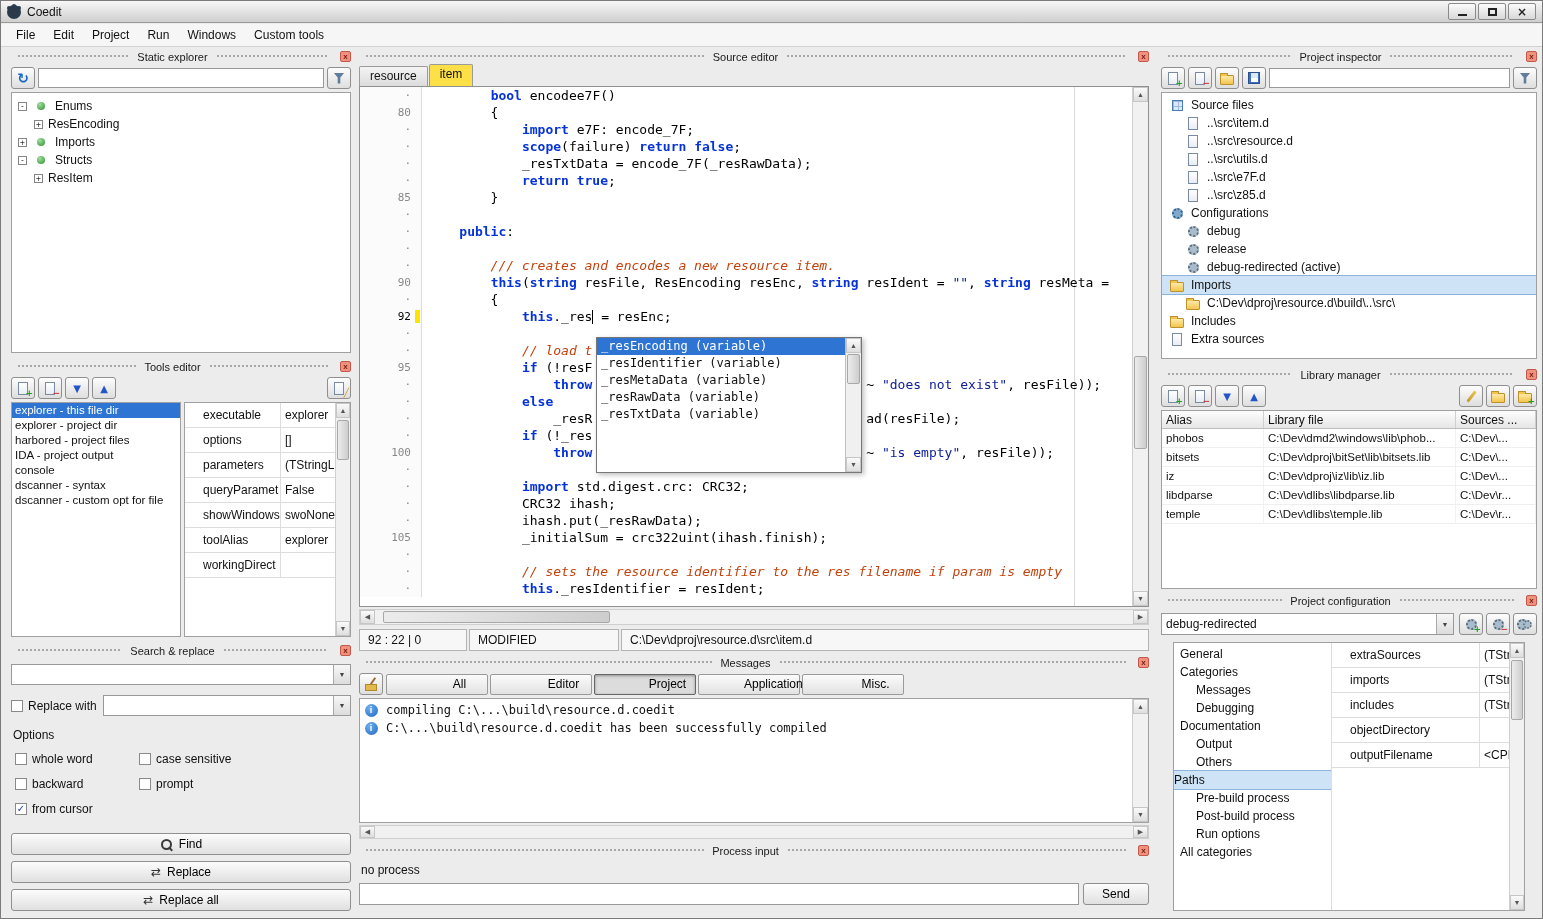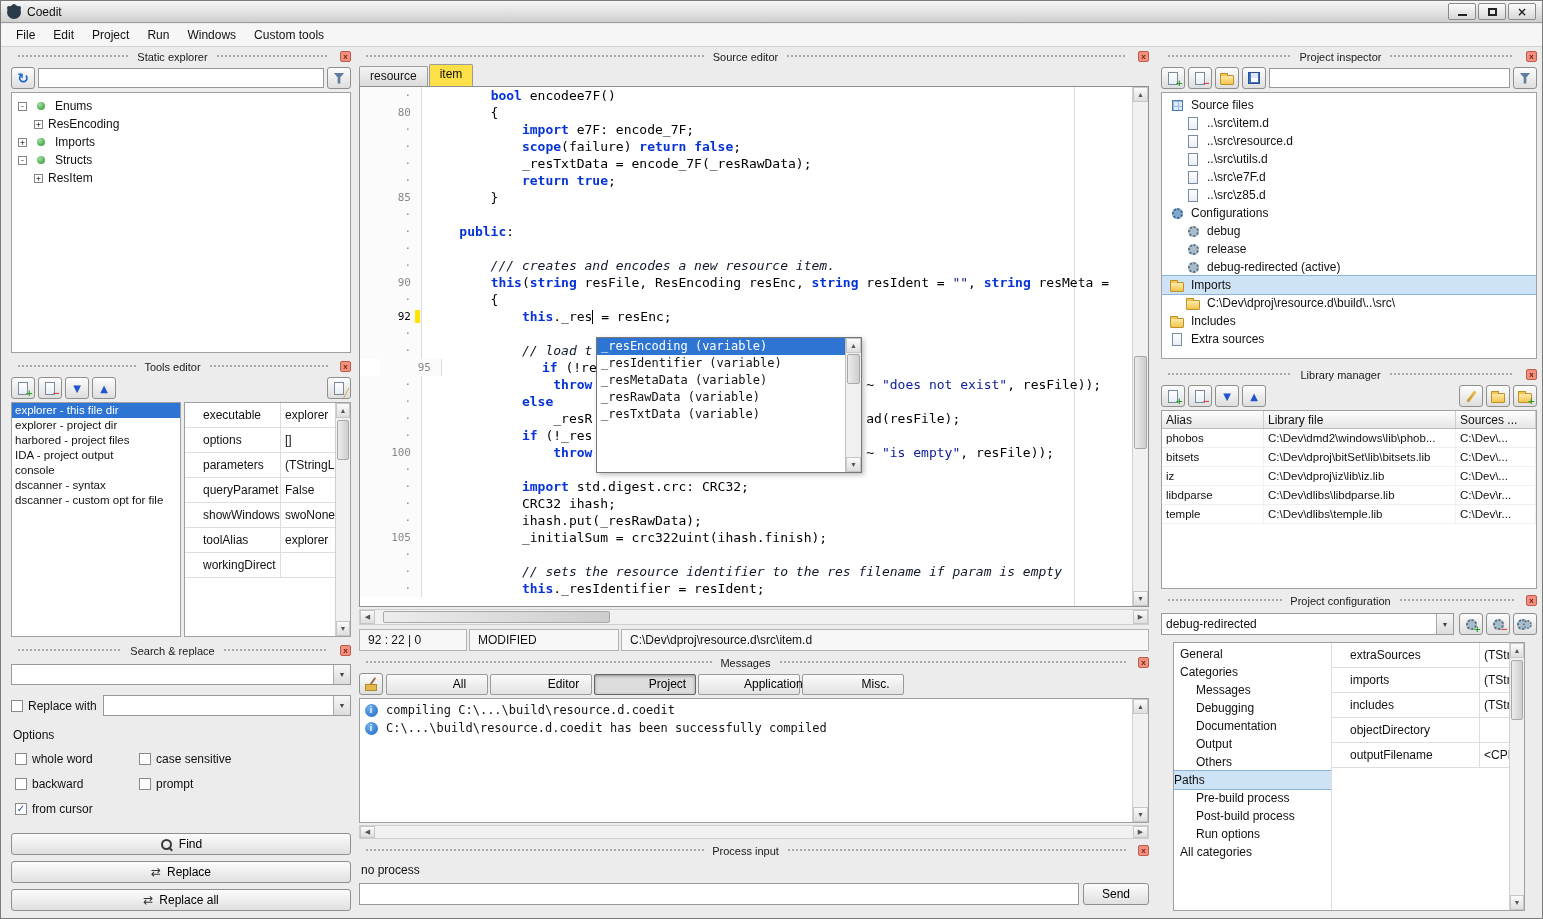--- a/index.html
+++ b/index.html
@@ -112,21 +112,21 @@
 .editor-wrap{flex:1;border:1px solid #909090;background:#fff;display:flex;position:relative;overflow:hidden;margin:0 2px;}
 .code-area{flex:1;position:relative;overflow:hidden;}
 #code-lines{position:absolute;left:0;top:0;right:0;bottom:0;}
 .cl{position:absolute;left:0;right:0;height:17px;display:flex;}
 .gut{width:62px;flex:none;background:#fbfbfb;border-right:1px solid #dcdcdc;color:#888;font:11px/17px "DejaVu Sans Mono",monospace;text-align:right;padding-right:10px;position:relative;}
 .gut.cur{color:#000;}
 .gut.cur::after{content:"";position:absolute;right:1px;top:2px;bottom:2px;width:5px;background:#ffe400;}
 .ct{flex:1;font:13px/17px "DejaVu Sans Mono",monospace;white-space:pre;padding-left:6px;overflow:hidden;}
 .seg-p{color:#000;}
 .seg-k{color:#0633d8;font-weight:bold;}
-.seg-c{color:#0f172a;font-style:italic;}
+.seg-c{color:#c2410c;font-style:italic;}
 .seg-s{color:#10209a;}
 .caret{display:inline-block;width:1px;height:14px;background:#000;vertical-align:middle;margin-bottom:2px;}
 .margin-line{position:absolute;left:714px;top:0;bottom:0;width:1px;background:#dadada;}
 .completion{position:absolute;left:236px;top:250px;width:266px;height:136px;background:#fff;border:1px solid #777;z-index:5;display:flex;box-shadow:2px 2px 5px rgba(0,0,0,.25);}
 .citems{flex:1;overflow:hidden;font:12px "DejaVu Sans Mono",monospace;}
 .citem{height:17px;line-height:17px;padding-left:4px;white-space:nowrap;overflow:hidden;}
 .citem.sel{background:#2e75d3;color:#fff;}
 .csb{width:16px;flex:none;border-left:1px solid #c0c0c0;background:#f0f0f0;display:flex;flex-direction:column;}
 .statusbar{height:22px;margin:4px 2px 0;display:flex;gap:2px;}
 .scell{border:1px solid #b3b3b3;background:#f7f7f7;display:flex;align-items:center;padding:0 8px;font-size:12px;white-space:nowrap;overflow:hidden;}
@@ -473,21 +473,21 @@
               <span class="ct"><span class="seg-p">            </span><span class="seg-k">this</span><span class="seg-p">._res</span><span class="caret"></span><span class="seg-p"> = resEnc;</span></span>
             </div>
             <div class="cl" style="top: 238px;">
               <span class="gut">·</span>
               <span class="ct"></span>
             </div>
             <div class="cl" style="top: 255px;">
               <span class="gut">·</span>
               <span class="ct"><span class="seg-p">            </span><span class="seg-c">// load t</span></span>
             </div>
-            <div class="cl" style="top: 272px; margin-left: 20px;">
+            <div class="cl" style="top: 272px;">
               <span class="gut">95</span>
               <span class="ct"><span class="seg-p">            </span><span class="seg-k">if</span><span class="seg-p"> (!resF</span></span>
             </div>
             <div class="cl" style="top: 289px;">
               <span class="gut">·</span>
               <span class="ct"><span class="seg-p">                </span><span class="seg-k">throw</span><span class="seg-p">                                   ~ </span><span class="seg-s">"does not exist"</span><span class="seg-p">, resFile));</span></span>
             </div>
             <div class="cl" style="top: 306px;">
               <span class="gut">·</span>
               <span class="ct"><span class="seg-p">            </span><span class="seg-k">else</span></span>
@@ -896,21 +896,21 @@
           </div>
           <div class="ctrow" style="padding-left: 6px;">
             <span>Categories</span>
           </div>
           <div class="ctrow" style="padding-left: 22px;">
             <span>Messages</span>
           </div>
           <div class="ctrow" style="padding-left: 22px;">
             <span>Debugging</span>
           </div>
-          <div class="ctrow" style="padding-left: 22px;">
+          <div class="ctrow" style="padding-left: 6px;">
             <span>Documentation</span>
           </div>
           <div class="ctrow" style="padding-left: 22px;">
             <span>Output</span>
           </div>
           <div class="ctrow" style="padding-left: 22px;">
             <span>Others</span>
           </div>
           <div class="ctrow sel" style="">
             <span>Paths</span>

